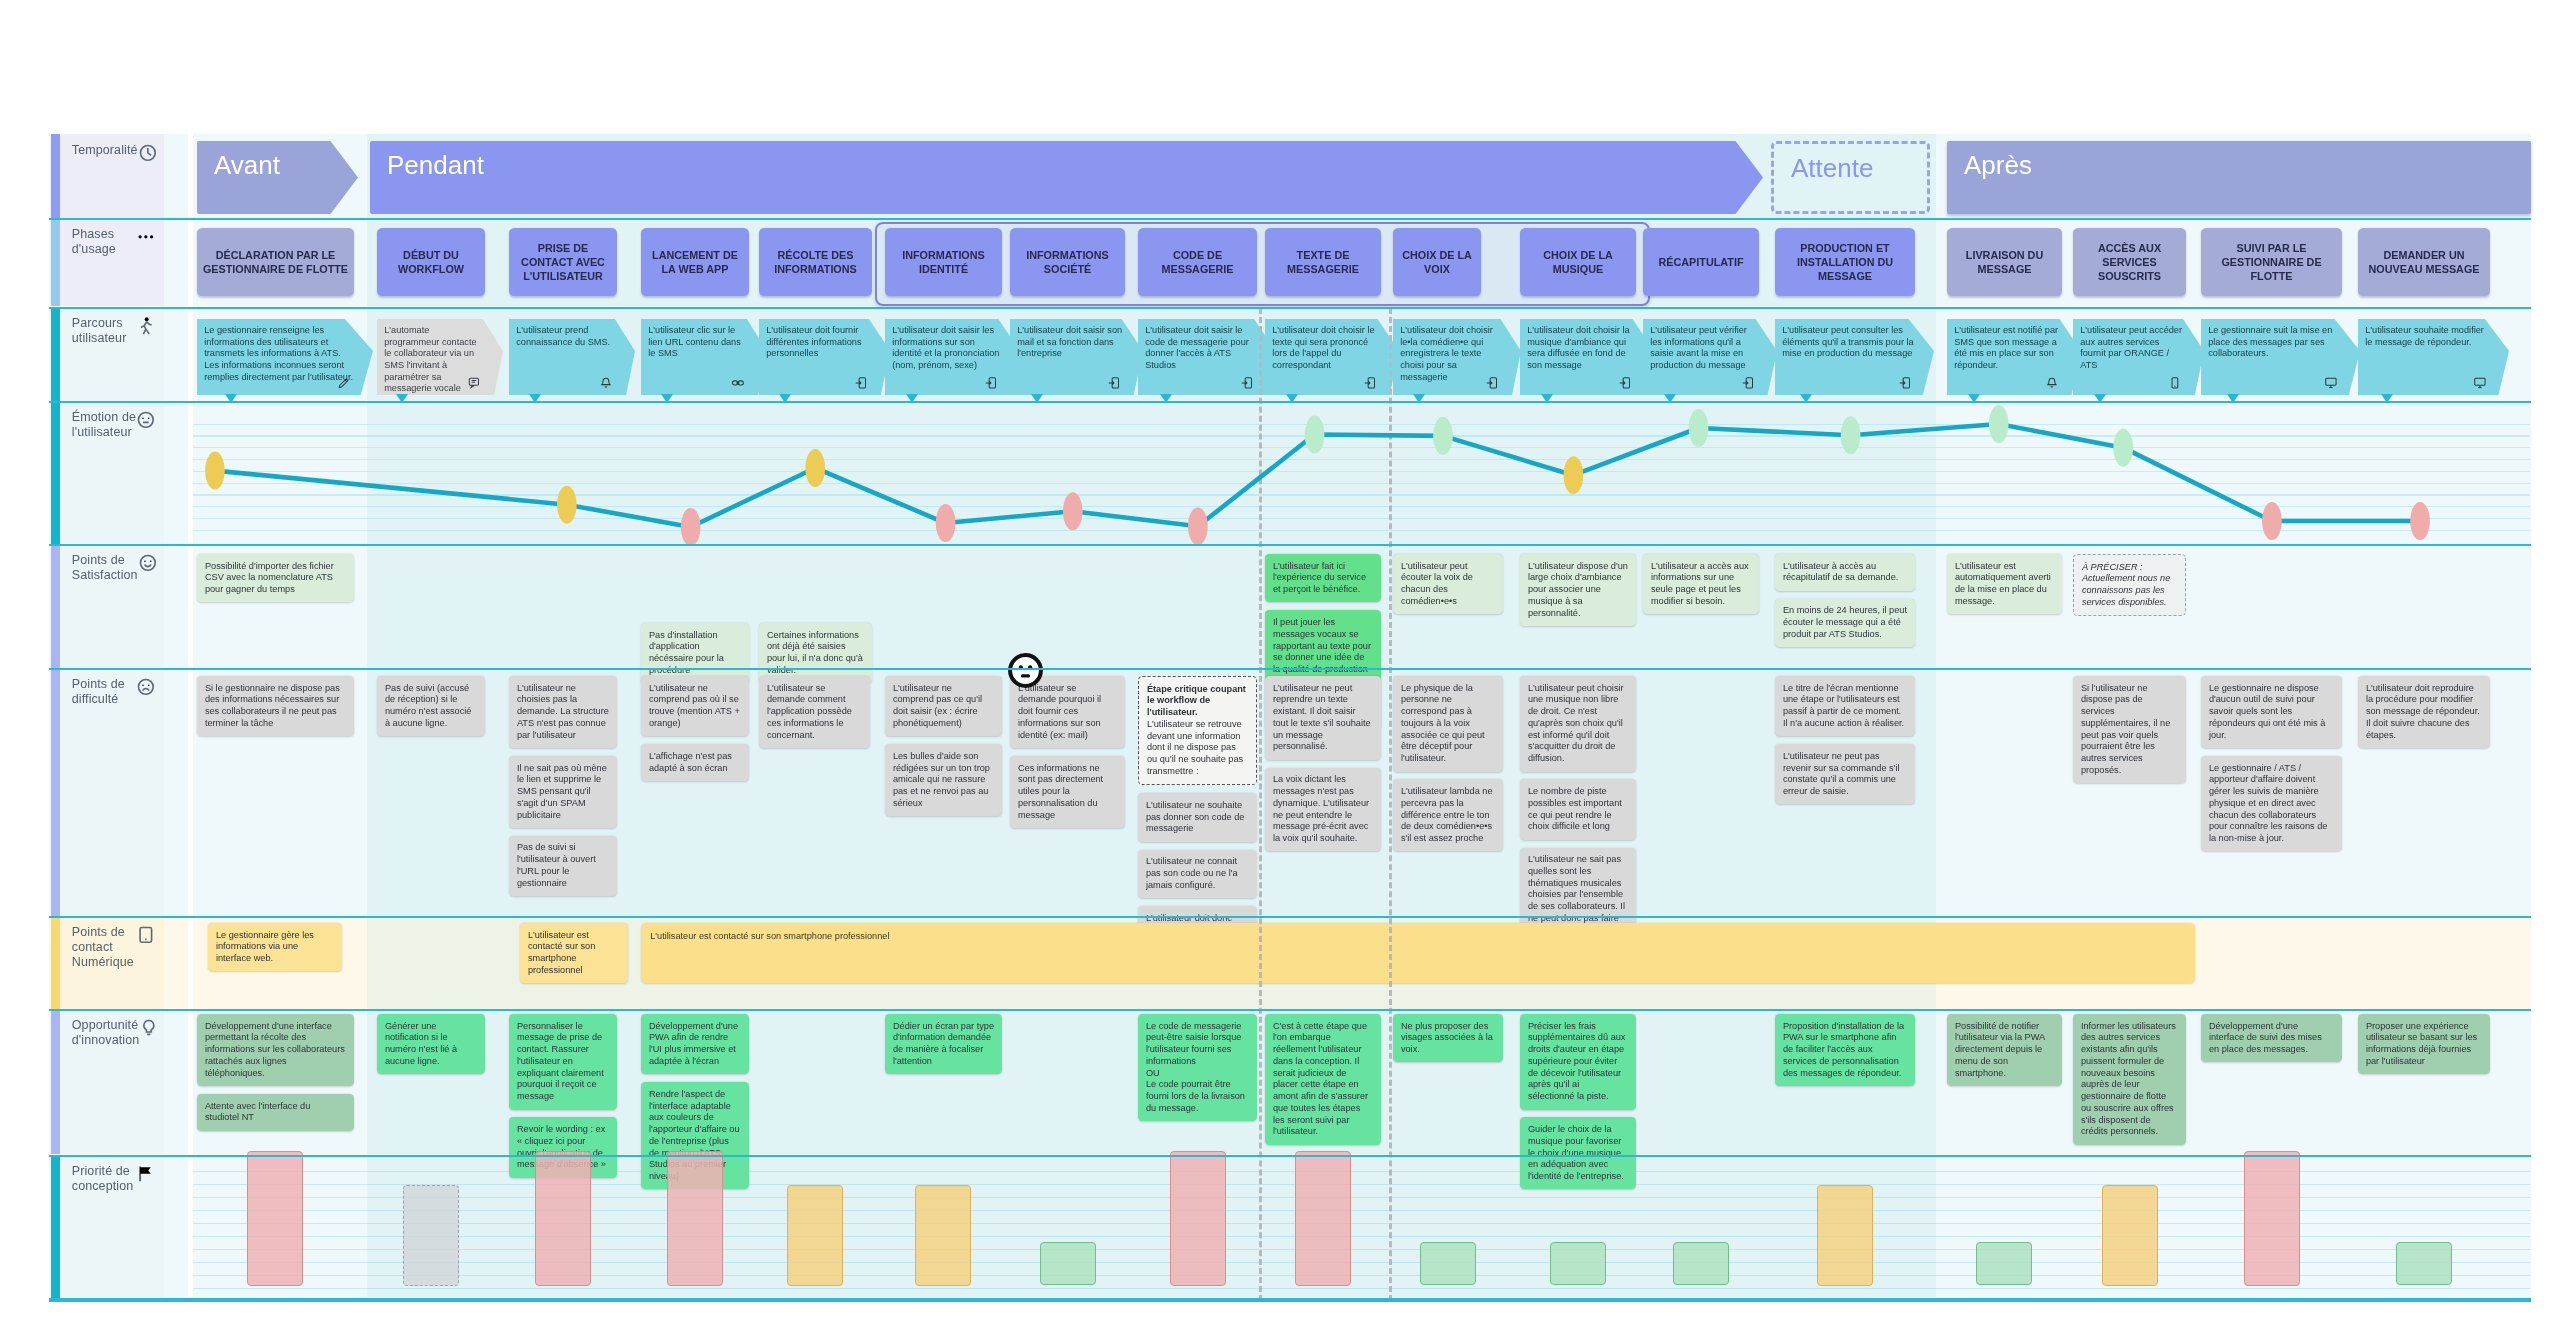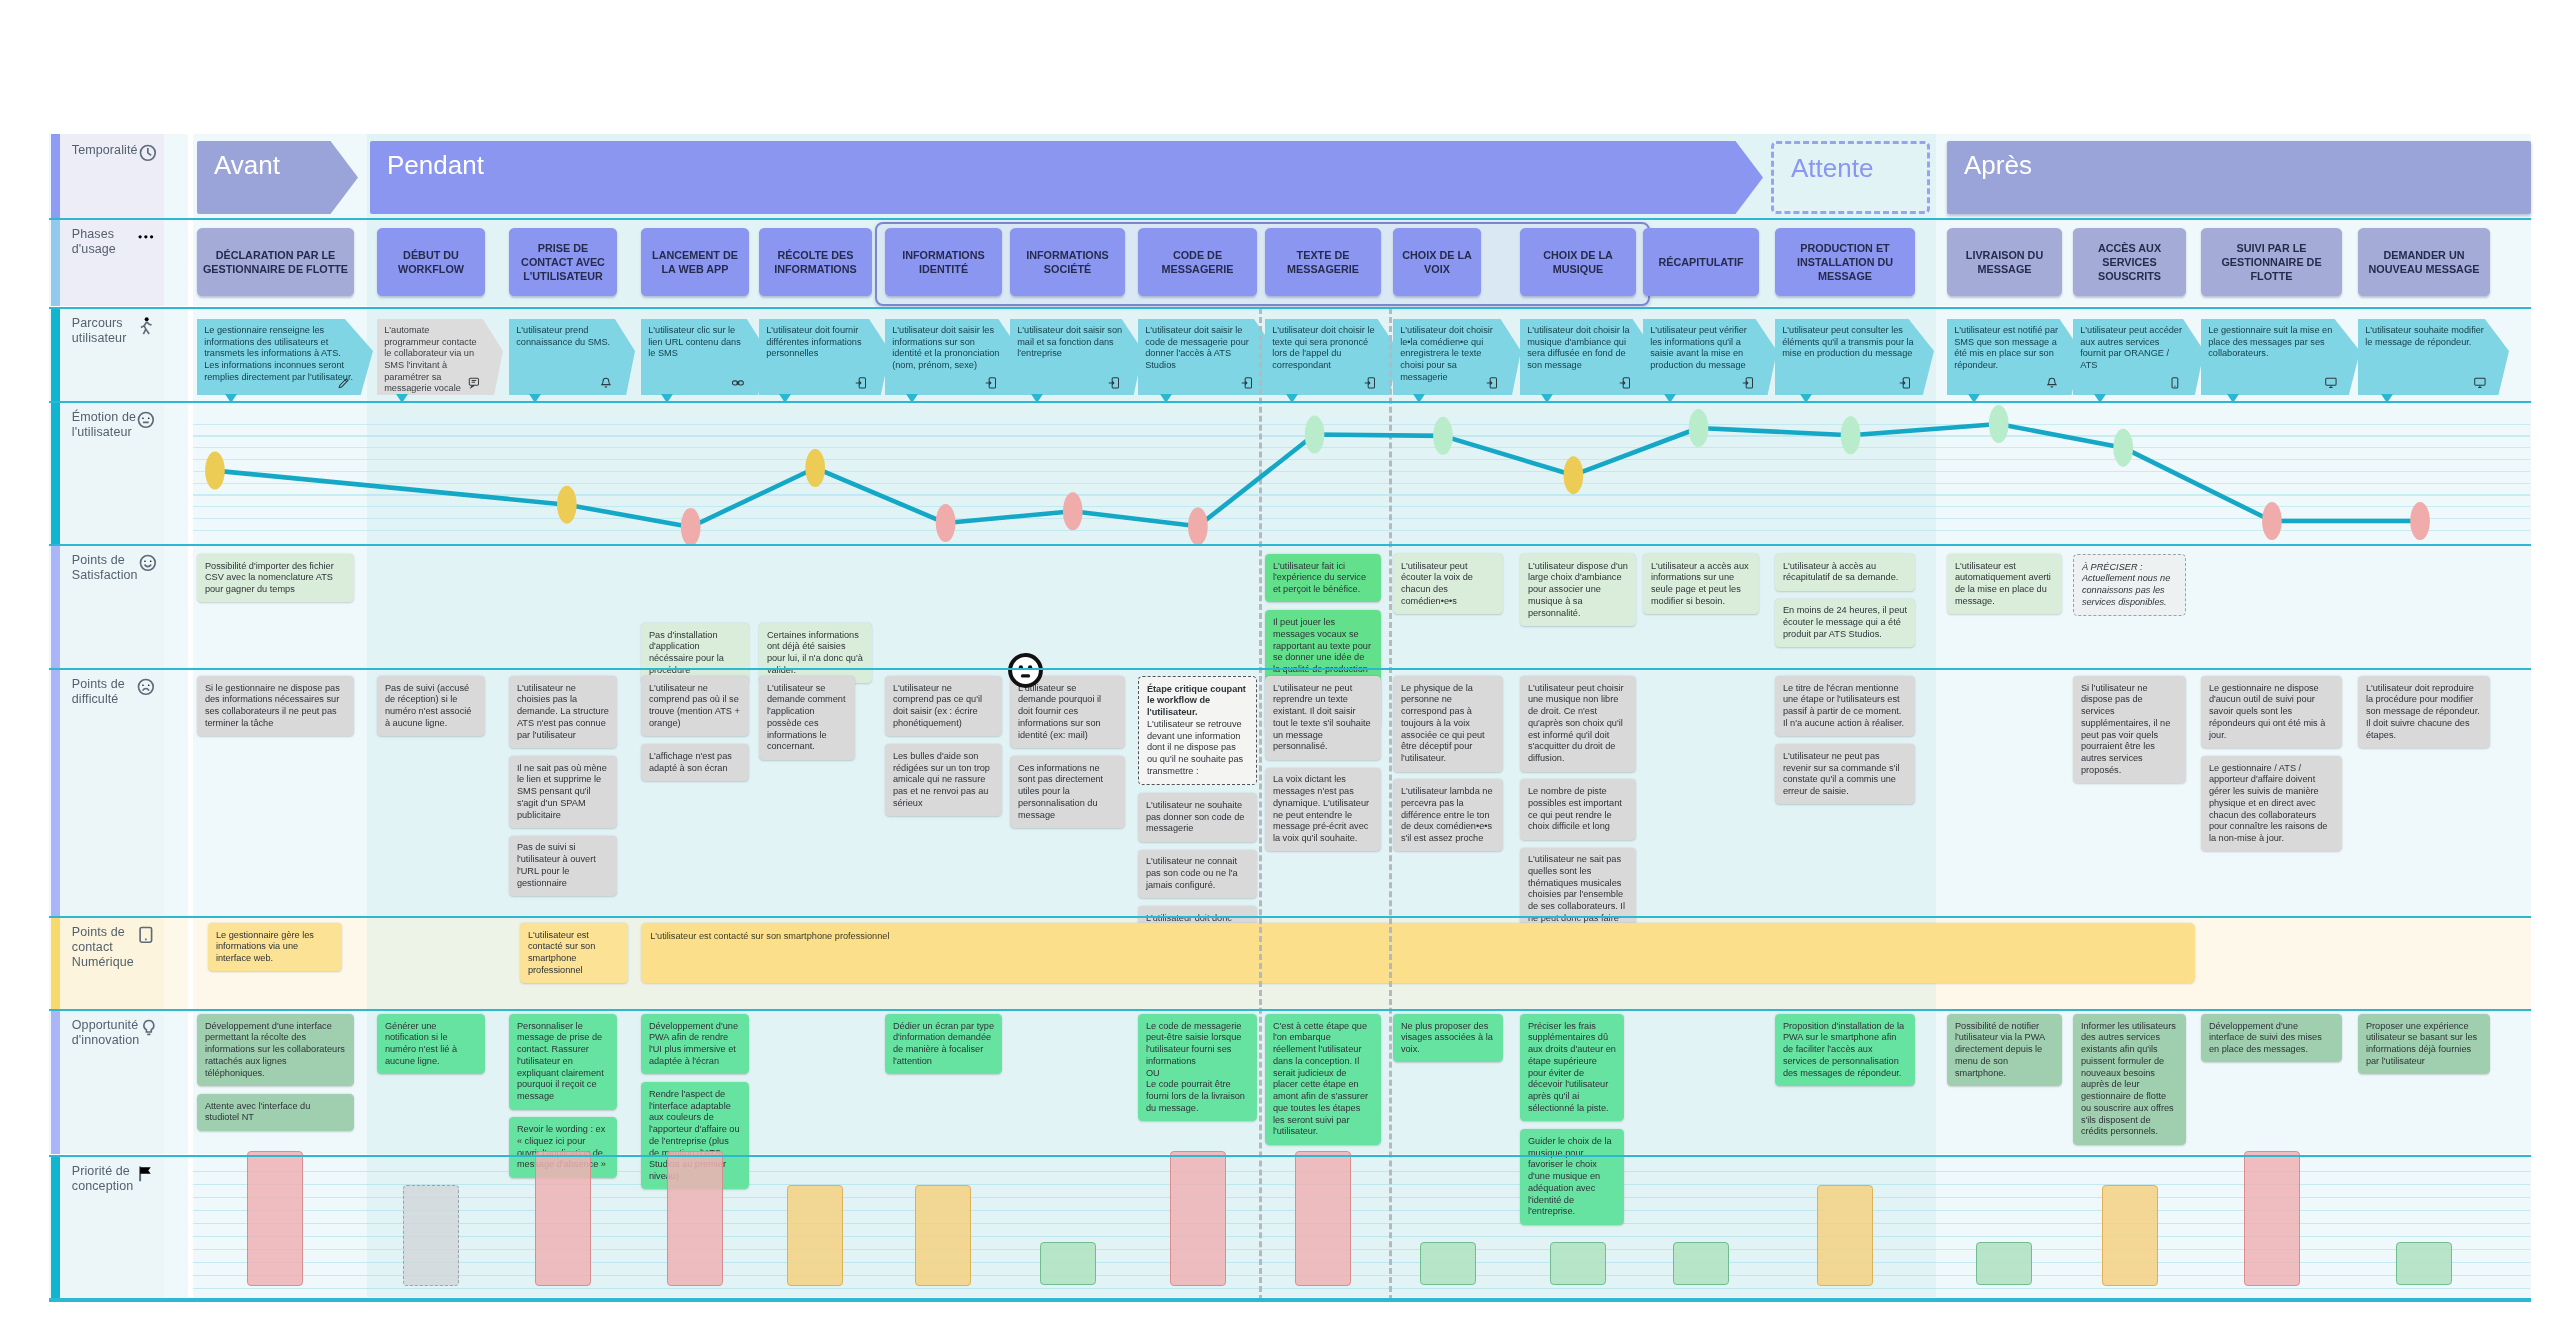--- a/index.html
+++ b/index.html
@@ -298,21 +298,21 @@
       </div>
       <div class="pbar high" style="left: 667px; top: 1151px; height: 135px;"></div>
       <div class="phase bright" style="left: 759px; width: 113px;">RÉCOLTE DES INFORMATIONS</div>
       <div class="journey teal" style="left: 759px; width: 131px;">L'utilisateur doit fournir différentes informations personnelles<svg class="jicon" viewBox="0 0 21 21" width="13.8" height="13.8">
           <use href="#i-phone-in"></use>
         </svg></div>
       <div class="pointer" style="left: 779px;"></div>
       <div class="stack" style="left: 759px; top: 554px; width: 113px;">
         <div class="sticky st-green-light" style="margin-top: 69px;">Certaines informations ont déjà été saisies pour lui, il n'a donc qu'à valider.</div>
       </div>
-      <div class="stack" style="left: 759px; top: 676px; width: 96px;">
+      <div class="stack" style="left: 759px; top: 676px; width: 111px;">
         <div class="sticky st-gray">L'utilisateur se demande comment l'application possède ces informations le concernant.</div>
       </div>
       <div class="pbar medium" style="left: 787px; top: 1185px; height: 101px;"></div>
       <div class="phase bright" style="left: 885px; width: 117px;">INFORMATIONS IDENTITÉ</div>
       <div class="journey teal" style="left: 885px; width: 135px;">L'utilisateur doit saisir les informations sur son identité et la prononciation  (nom, prénom, sexe)<svg class="jicon" viewBox="0 0 21 21" width="13.8" height="13.8">
           <use href="#i-phone-in"></use>
         </svg></div>
       <div class="pointer" style="left: 906px;"></div>
       <div class="stack" style="left: 885px; top: 676px; width: 117px;">
         <div class="sticky st-gray">L'utilisateur ne comprend pas ce qu'il doit saisir (ex : écrire phonétiquement)</div>
@@ -388,21 +388,21 @@
         </svg></div>
       <div class="pointer" style="left: 1541px;"></div>
       <div class="stack" style="left: 1520px; top: 554px; width: 116px;">
         <div class="sticky st-green-light">L'utilisateur dispose d'un large choix d'ambiance pour associer une musique à sa personnalité.</div>
       </div>
       <div class="stack" style="left: 1520px; top: 676px; width: 116px;">
         <div class="sticky st-gray">L'utilisateur peut choisir une musique non libre de droit. Ce n'est qu'après son choix qu'il est informé qu'il doit s'acquitter du droit de diffusion.</div>
         <div class="sticky st-gray">Le nombre de piste possibles est important ce qui peut rendre le choix difficile et long</div>
         <div class="sticky st-gray">L'utilisateur ne sait pas quelles sont les thématiques musicales choisies par l'ensemble de ses collaborateurs. Il ne peut donc pas faire un choix en fonction de l'identité globale.</div>
       </div>
-      <div class="stack" style="left: 1520px; top: 1014px; width: 104px;">
+      <div class="stack" style="left: 1520px; top: 1014px; width: 116px;">
         <div class="sticky st-mint">Préciser les frais supplémentaires dû aux droits d'auteur en étape supérieure pour éviter de décevoir l'utilisateur après qu'il ai sélectionné la piste.</div>
         <div class="sticky st-mint">Guider le choix de la musique pour favoriser le choix d'une musique en adéquation avec l'identité de l'entreprise.</div>
       </div>
       <div class="pbar low" style="left: 1550px; top: 1242px; height: 43px;"></div>
       <div class="phase bright" style="left: 1643px; width: 116px;">RÉCAPITULATIF</div>
       <div class="journey teal" style="left: 1643px; width: 134px;">L'utilisateur peut vérifier les informations qu'il a saisie avant la mise en production du message<svg class="jicon" viewBox="0 0 21 21" width="13.8" height="13.8">
           <use href="#i-phone-in"></use>
         </svg></div>
       <div class="pointer" style="left: 1664px;"></div>
       <div class="stack" style="left: 1643px; top: 554px; width: 116px;">

